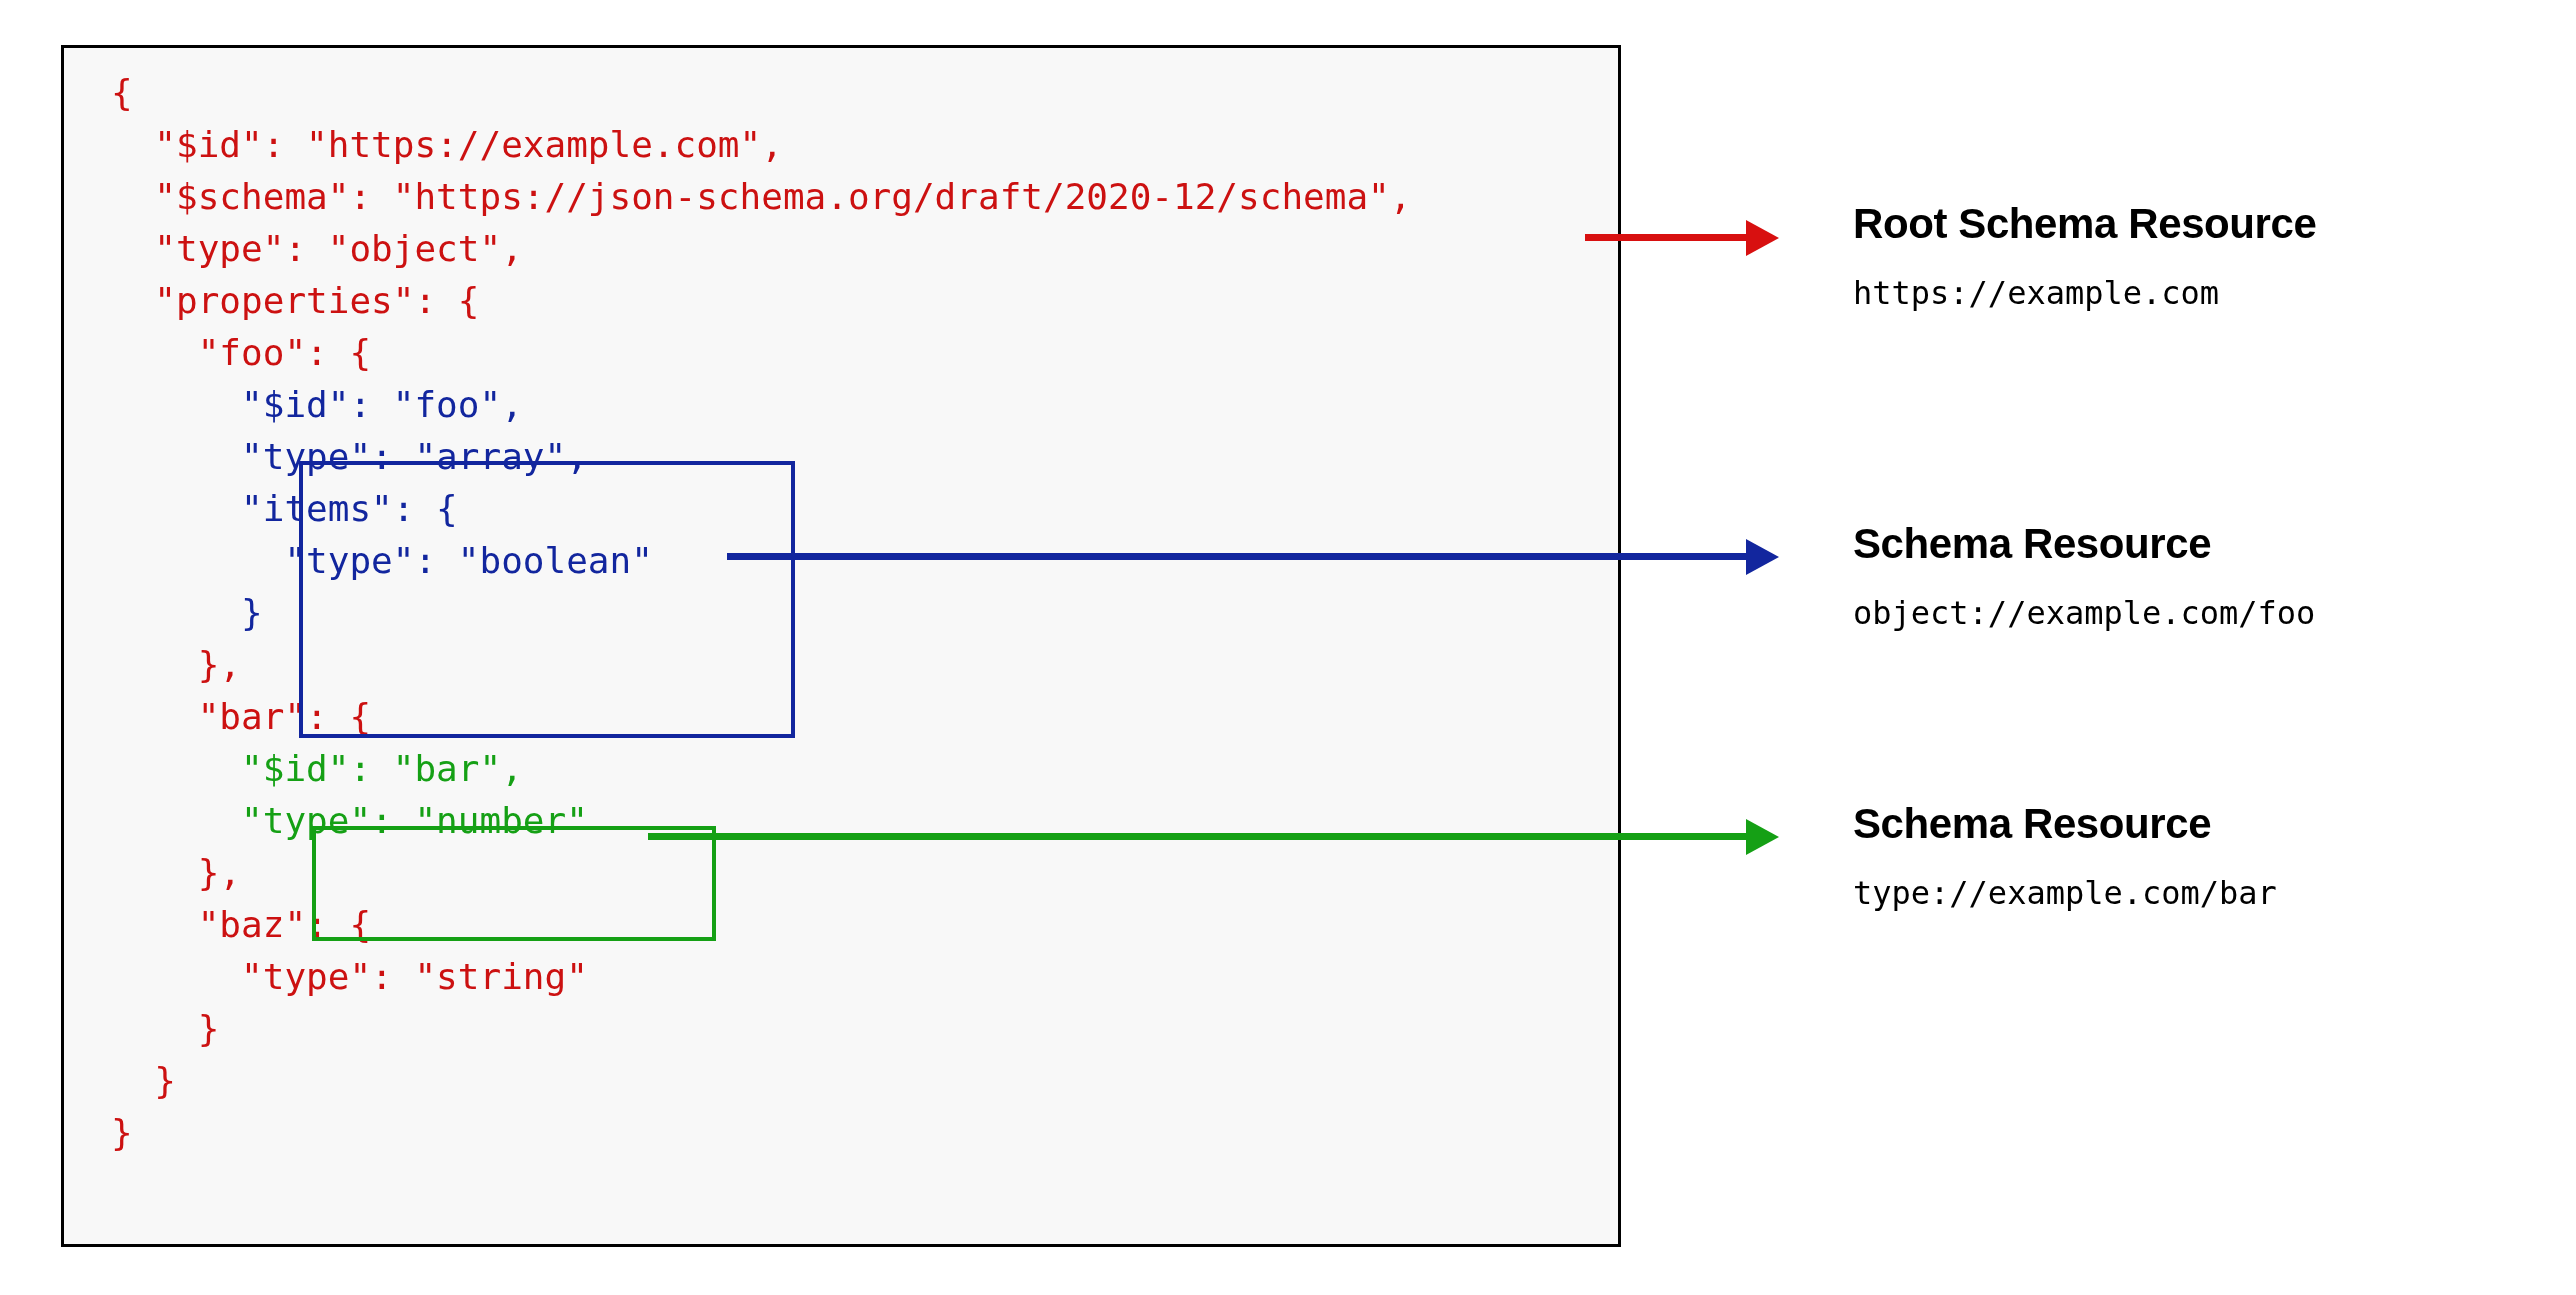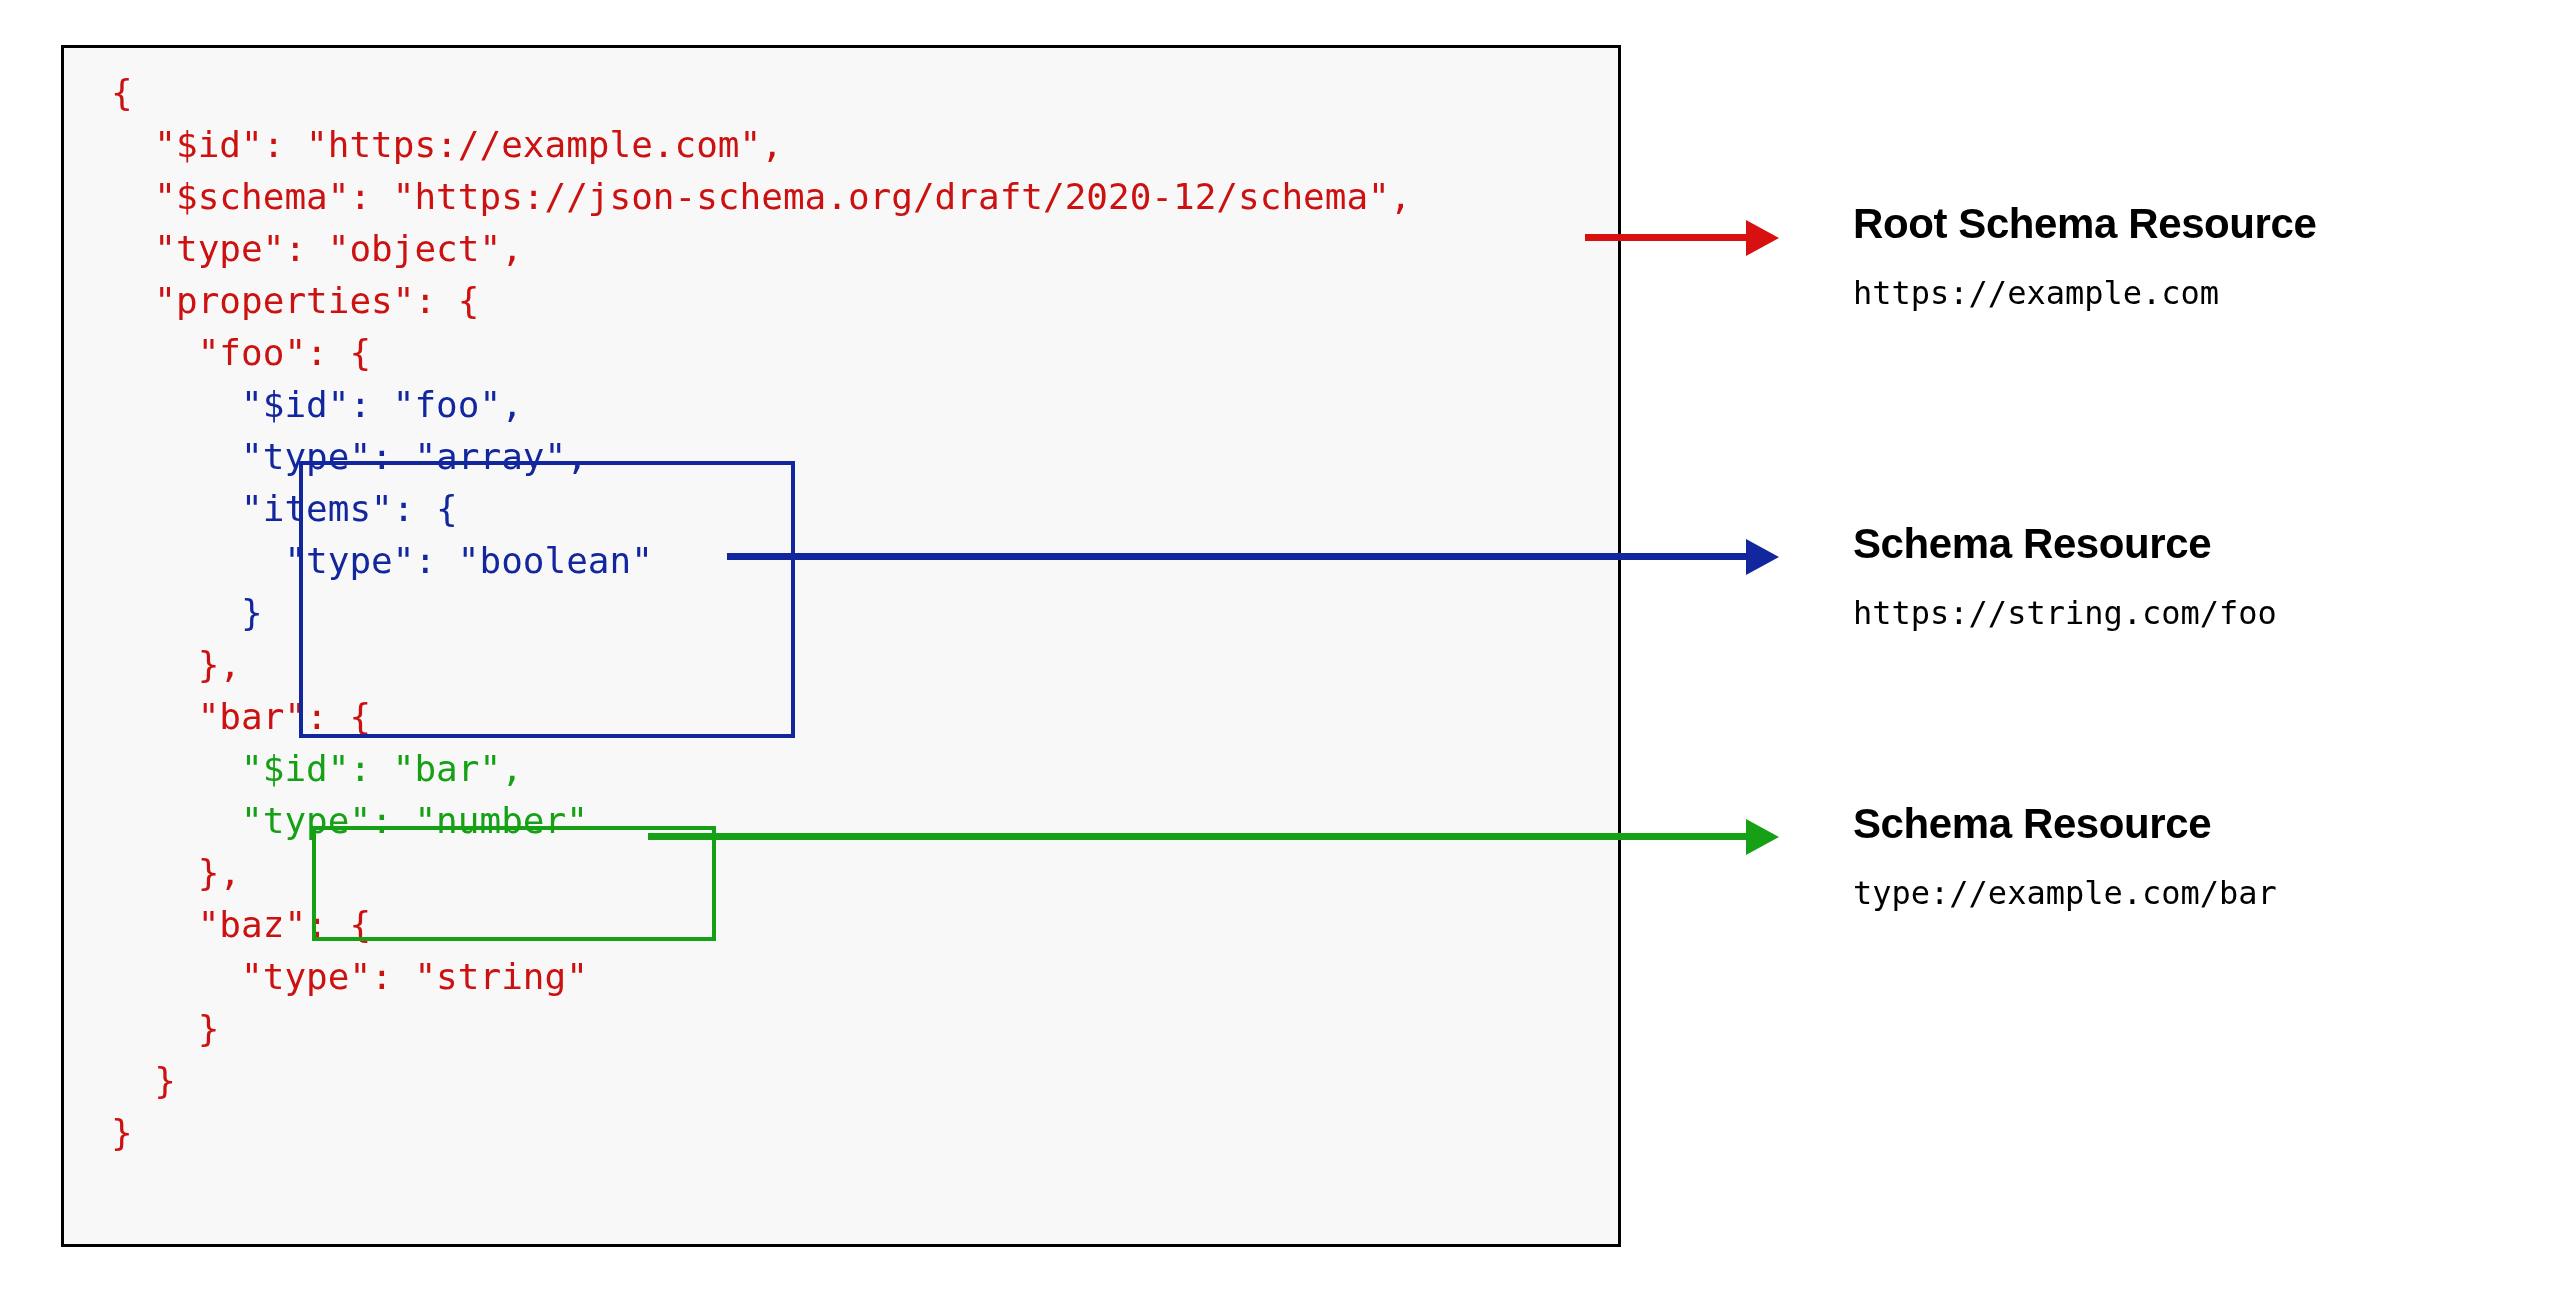--- a/index.html
+++ b/index.html
@@ -181,20 +181,20 @@
   <div class="head"></div>
 </div>
 
 <div class="legend-entry" id="legend-root">
   <p class="legend-title">Root Schema Resource</p>
   <p class="legend-url">https://example.com</p>
 </div>
 
 <div class="legend-entry" id="legend-foo">
   <p class="legend-title">Schema Resource</p>
-  <p class="legend-url">https://string.com/foo</p>
+  <p class="legend-url">object://example.com/foo</p>
 </div>
 
 <div class="legend-entry" id="legend-bar">
   <p class="legend-title">Schema Resource</p>
   <p class="legend-url">type://example.com/bar</p>
 </div>
 
 
 </body></html>

